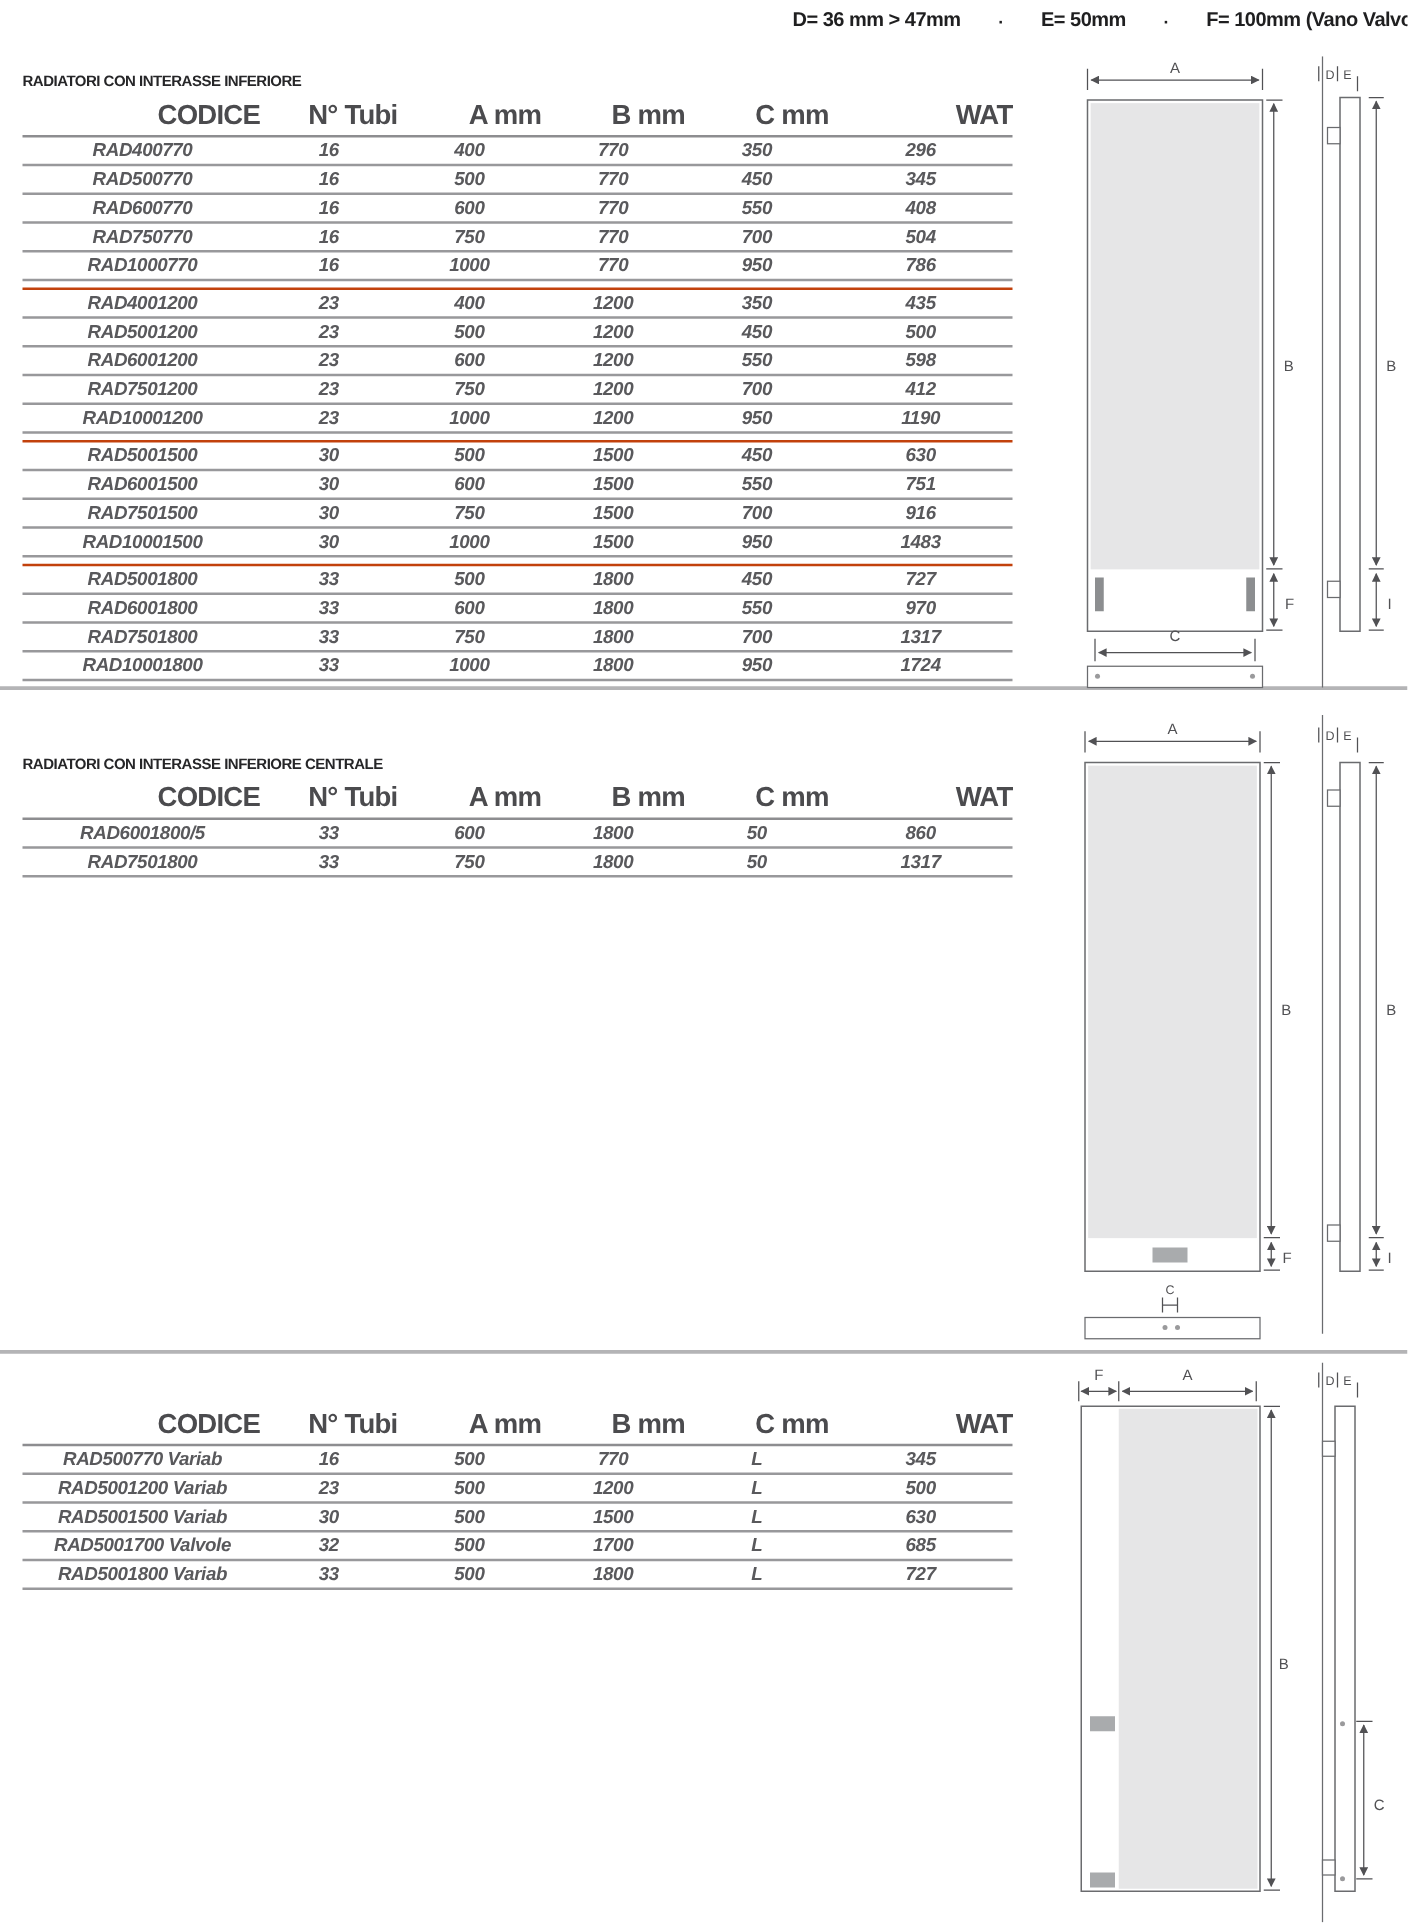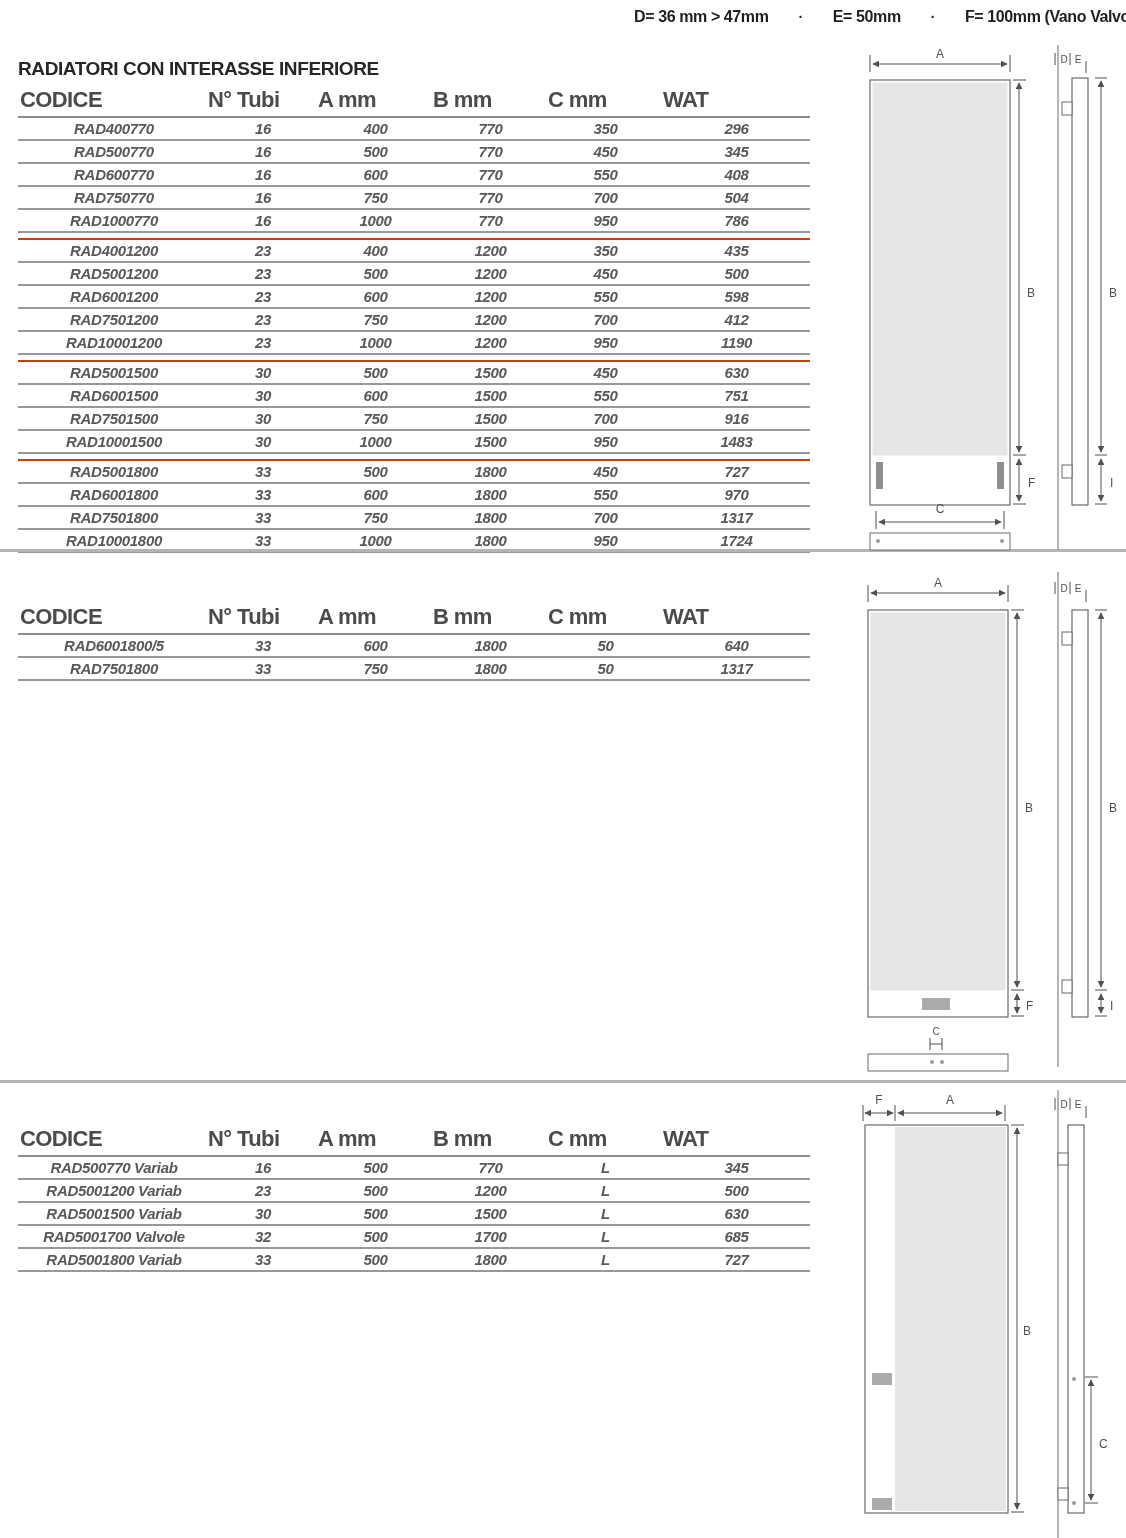--- a/index.html
+++ b/index.html
@@ -10,28 +10,28 @@
   
   .top-note {
     position:absolute; top:8px; left:634px; display:flex; align-items:center; gap:30px;
     font-size:16px; font-weight:bold; color:#1f1f20; letter-spacing:-0.4px; white-space:nowrap;
   }
   .top-note .dot { font-size:14px; color:#1f1f20; }
 
   
   .sec { position:absolute; left:18px; width:792px; }
   .sec h2 {
-    margin:0 0 7px 0; font-size:19px; font-weight:bold; color:#262628; letter-spacing:-0.4px;
+    margin:0 0 7px 0; font-size:12px; font-weight:bold; color:#262628; letter-spacing:-0.4px;
   }
   .thead, .trow {
     display:grid; grid-template-columns:190px 110px 115px 115px 115px 147px; align-items:center;
   }
   .thead { border-bottom:2px solid #8d8d90; padding-bottom:3px; }
   .thead .c {
-    font-size:22px; font-weight:bold; color:#4b4b4e; letter-spacing:-0.6px; text-align:left; line-height:26px;
+    font-size:22px; font-weight:bold; color:#4b4b4e; letter-spacing:-0.6px; text-align:right; line-height:26px;
   }
   .trow { height:21px; border-bottom:2px solid #98989b;font-style:italic; }
   .trow .c {
     font-size:15px; font-weight:bold; color:#59595c; letter-spacing:-0.3px; text-align:center;
   }
   .c0 { text-align:left; padding-left:2px; }
   .tgroup + .tgroup { margin-top:5px; border-top:2px solid #c2410c; }
 
   .divider { position:absolute; left:0; width:1126px; height:3px; background:#b4b4b6; }
 
@@ -219,37 +219,38 @@
           <div class="c">950</div>
           <div class="c">1724</div>
         </div>
       </div>
     </div>
 </section>
 
 <div class="divider" style="top:549px"></div>
 
 <section class="sec" style="top:604px">
+  <h2>RADIATORI CON INTERASSE INFERIORE CENTRALE</h2>
   <div class="thead">
     <div class="c c0">CODICE</div>
     <div class="c">N° Tubi</div>
     <div class="c">A mm</div>
     <div class="c">B mm</div>
     <div class="c">C mm</div>
     <div class="c">WAT</div>
   </div>
   <div>
       <div class="tgroup">
         <div class="trow">
           <div class="c c0">RAD6001800/5</div>
           <div class="c">33</div>
           <div class="c">600</div>
           <div class="c">1800</div>
           <div class="c">50</div>
-          <div class="c">640</div>
+          <div class="c">860</div>
         </div>
         <div class="trow">
           <div class="c c0">RAD7501800</div>
           <div class="c">33</div>
           <div class="c">750</div>
           <div class="c">1800</div>
           <div class="c">50</div>
           <div class="c">1317</div>
         </div>
       </div>

